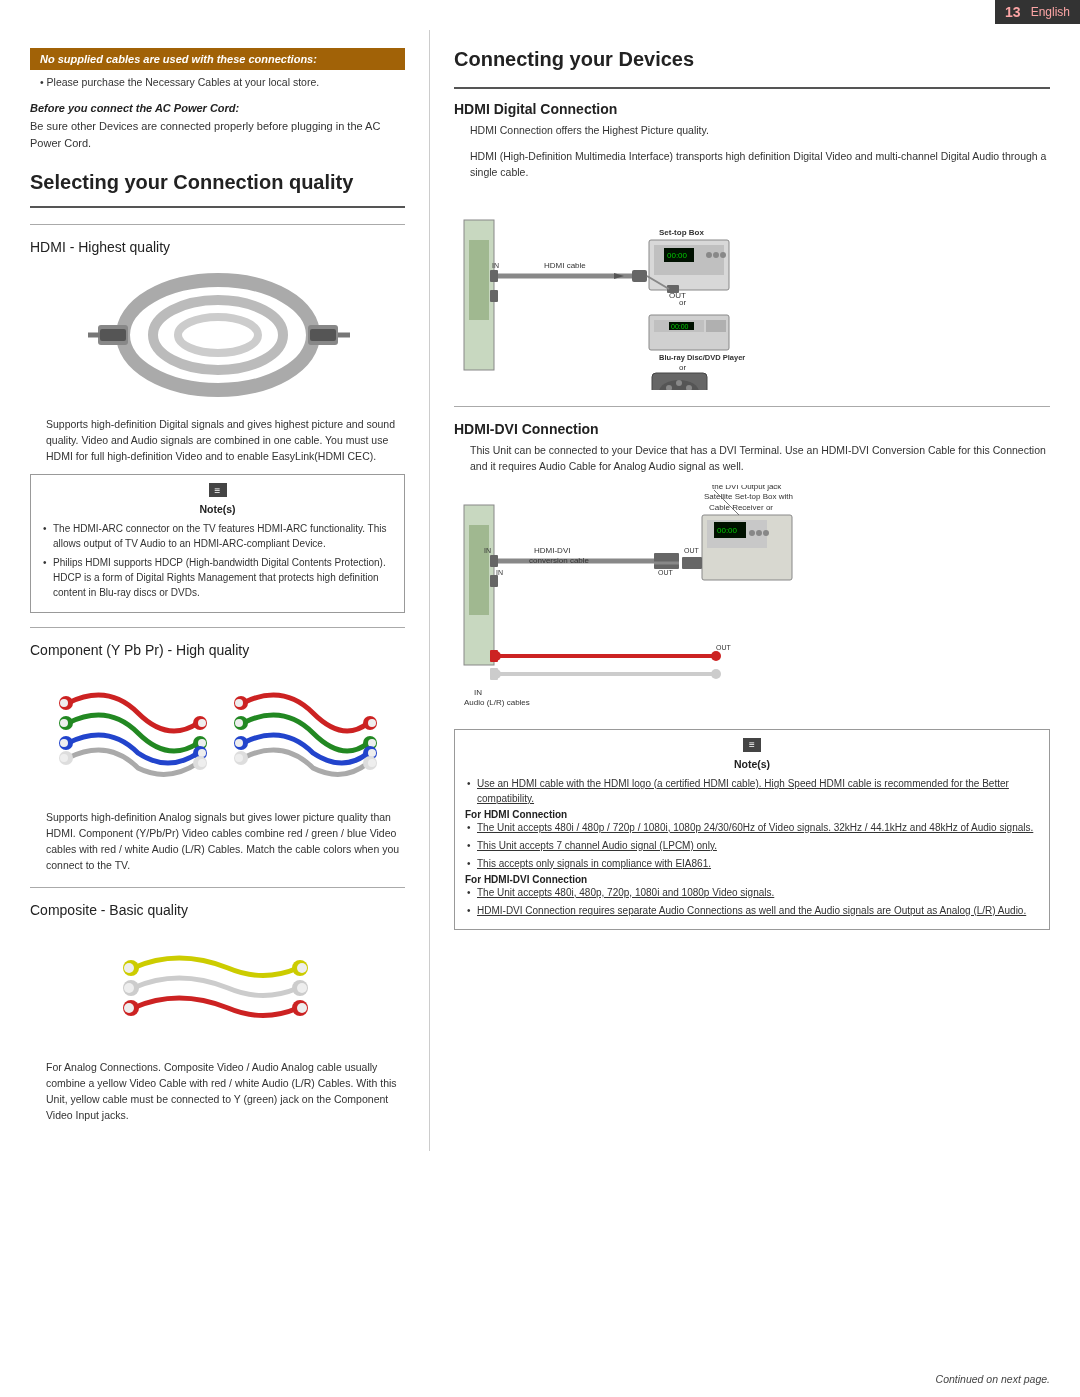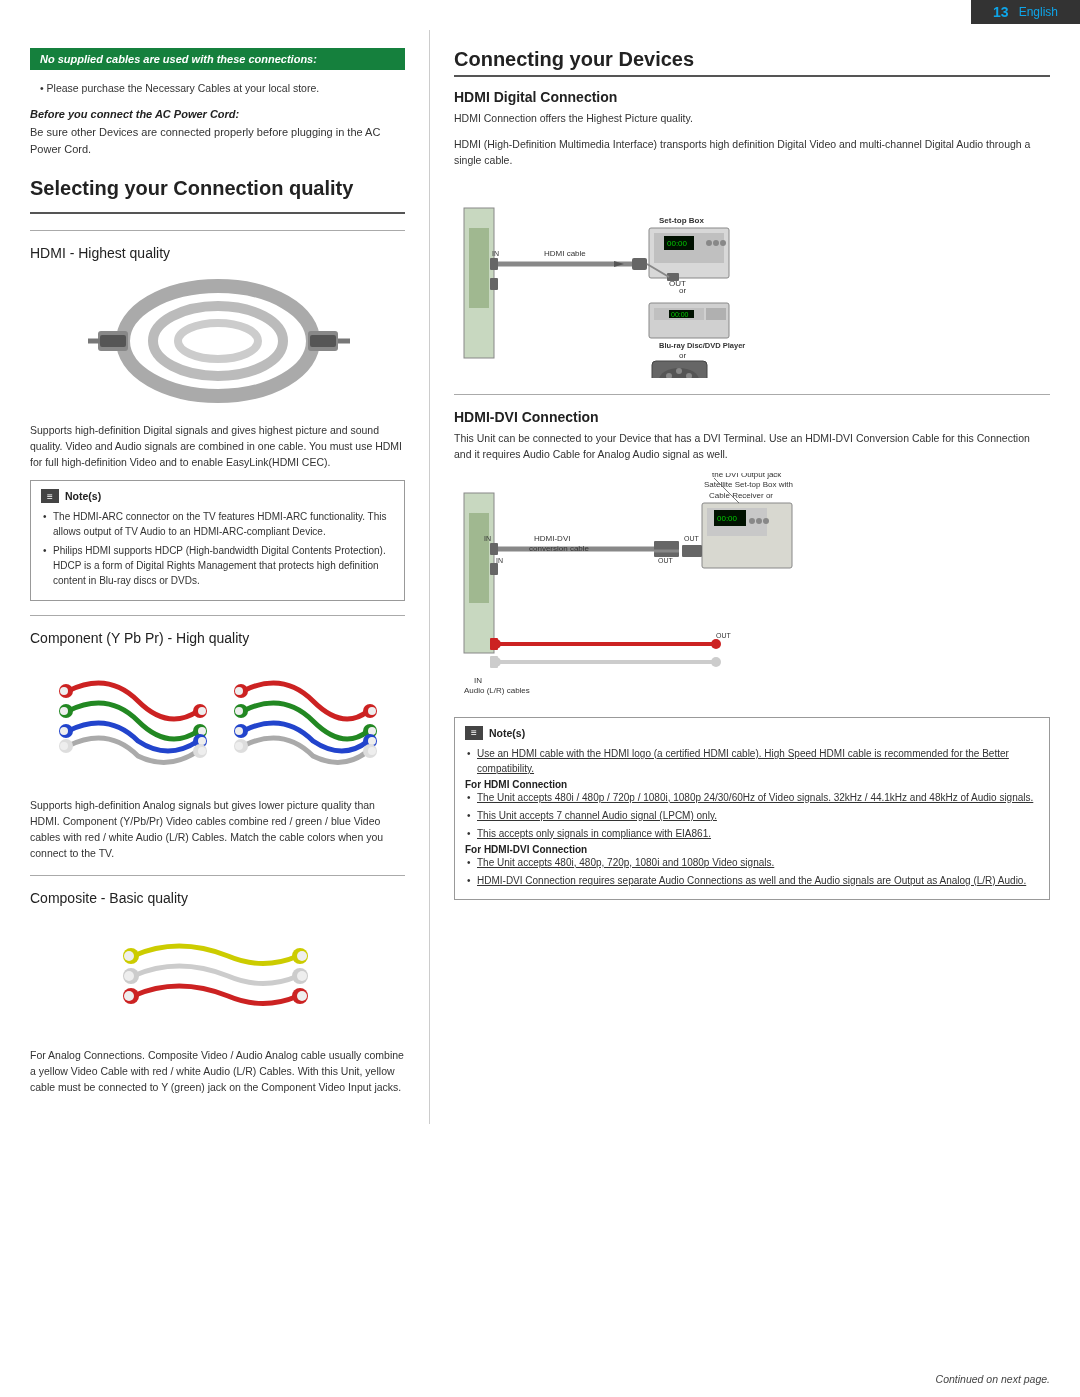--- a/index.html
+++ b/index.html
@@ -11,24 +11,24 @@
       width: 1080px;
       min-height: 1397px;
       position: relative;
     }
 
     
     .page-bar {
       position: absolute;
       top: 0; right: 0;
       background: #333;
-      color: #0ea5e9;
+      color: #fca5a5;
       display: flex;
       align-items: center;
-      padding: 4px 22px;
+      padding: 4px 10px;
       font-size: 12px;
       gap: 10px;
     }
     .page-bar .page-num {
       font-weight: bold;
       font-size: 14px;
     }
 
     .page-content {
       display: flex;
@@ -46,27 +46,27 @@
     }
 
     
     .right-col {
       flex: 1;
       padding: 18px 30px 18px 24px;
     }
 
     
     .notice-box {
-      background: #15803d;
+      background: #a16207;
       color: #fff;
       padding: 5px 10px;
       font-style: italic;
       font-weight: bold;
       font-size: 11px;
-      margin-bottom: 12px;
+      margin-bottom: 6px;
     }
     .notice-sub {
       font-size: 10.5px;
       color: #333;
       padding-left: 10px;
       margin-bottom: 14px;
     }
     .notice-sub::before {
       content: '• ';
     }
@@ -135,35 +135,37 @@
       justify-content: center;
       align-items: center;
       margin-bottom: 12px;
     }
 
     .body-text {
       font-size: 10.5px;
       color: #333;
       line-height: 1.5;
       margin-bottom: 10px;
+      margin-left: 16px;
     }
 
     
     .notes-box {
       border: 1px solid #999;
       padding: 8px 10px;
       margin: 10px 0;
     }
     .notes-header {
       display: flex;
       align-items: center;
       gap: 6px;
       font-weight: bold;
       font-size: 10.5px;
       margin-bottom: 6px;
+      flex-direction: column;
     }
     .notes-icon {
       width: 18px;
       height: 14px;
       background: #444;
       display: inline-flex;
       align-items: center;
       justify-content: center;
     }
     .notes-icon::before {
@@ -184,21 +186,21 @@
       position: absolute;
       left: 2px;
     }
 
     
     .right-section-title {
       font-size: 20px;
       font-weight: bold;
       color: #222;
       border-bottom: 2px solid #555;
-      padding-bottom: 4px;
+      padding-bottom: 16px;
       margin-bottom: 12px;
     }
     .right-subsection-title {
       font-size: 14px;
       font-weight: bold;
       color: #222;
       margin-bottom: 6px;
     }
 
     

